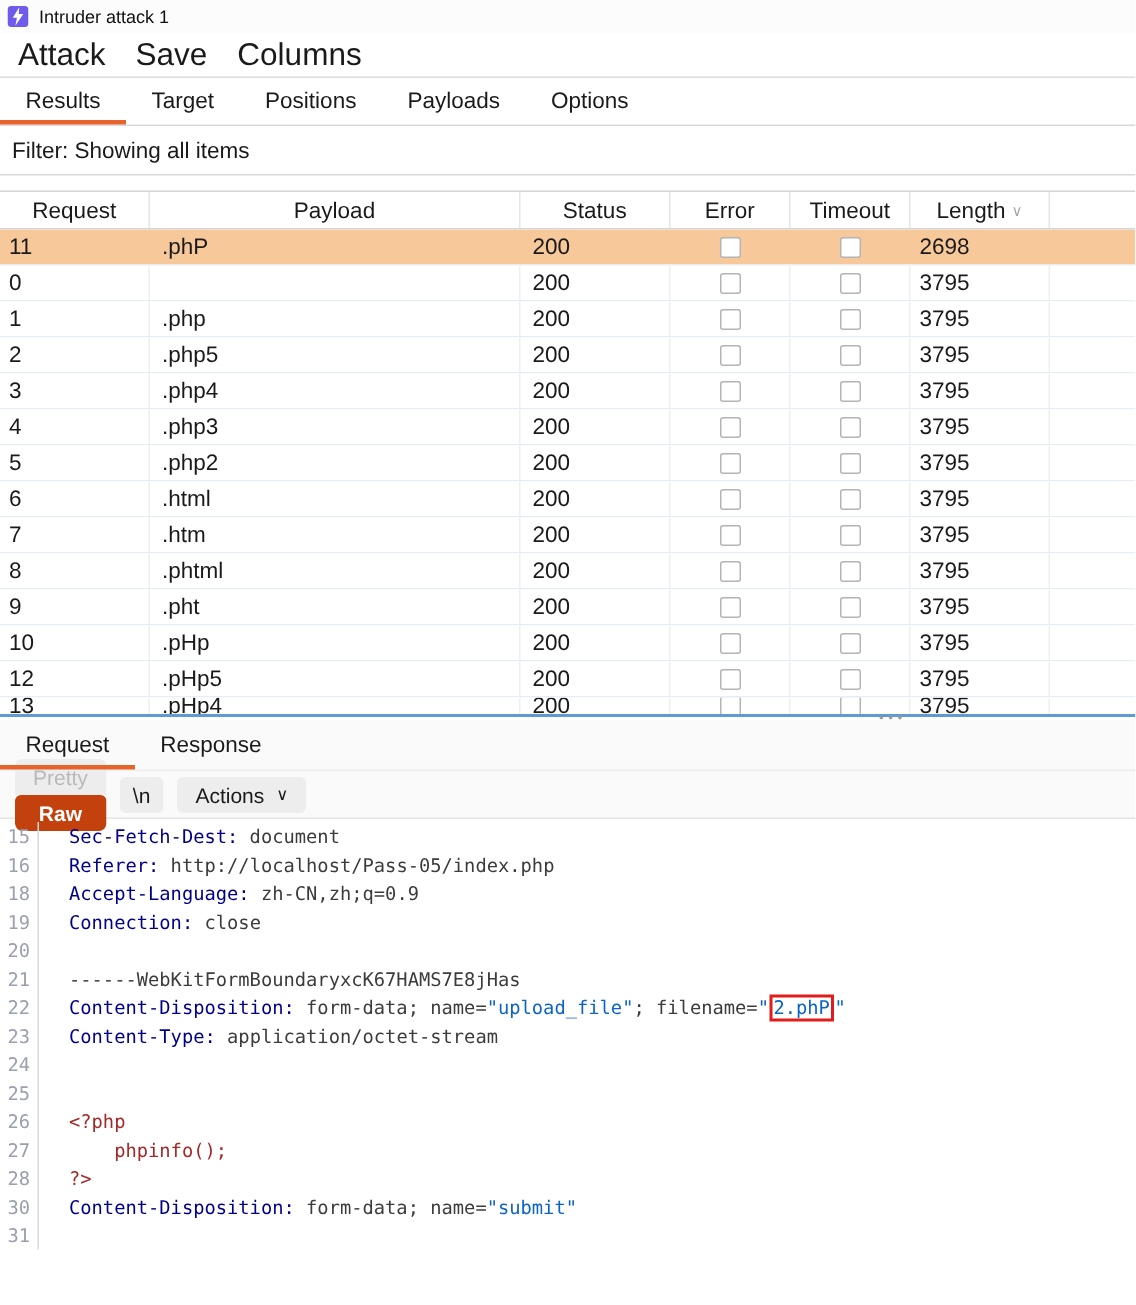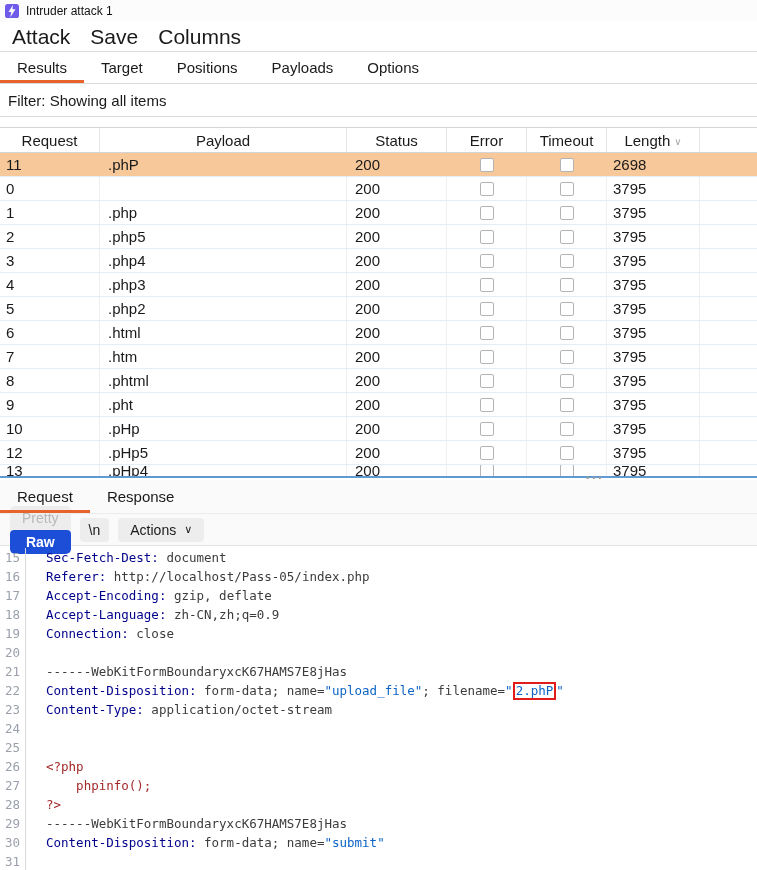--- a/index.html
+++ b/index.html
@@ -41,21 +41,21 @@
   
   .splitter { height:4px; position:relative; background:linear-gradient(#5e9bd6 0,#5e9bd6 2px,#fff 2px); }
   .dots { position:absolute; left:586px; top:-3px; font-size:9px; color:#9a9a9a; letter-spacing:3px; }
   
   .btabs { height:34px; display:flex; background:#fafafa; border-bottom:1px solid #ececec; }
   
   .toolbar { height:32px; display:flex; align-items:center; gap:9px; padding-left:10px; background:#fafafa; border-bottom:1px solid #e4e4e4; }
   .seg { display:inline-flex; border-radius:5px; overflow:hidden;flex-direction:column; }
   .seg-btn, .pill { border:none; font-family:inherit; font-size:14px; height:24px; padding:0 12px; cursor:default; }
   .seg-btn.pretty { background:#ededed; color:#b9b9b9; }
-  .seg-btn.raw { background:#1d4ed8; color:#fff; font-weight:600; border-radius:4px; }
+  .seg-btn.raw { background:#c2410c; color:#fff; font-weight:600; border-radius:4px; }
   .pill { background:#ededed; color:#1a1a1a; border-radius:4px; }
   .pill.nl { padding:0 9px; }
   .pill.actions { display:inline-flex; align-items:center; gap:8px; }
   .chev { font-size:11px; }
   
   .code { height:324px; overflow:hidden; padding-top:2px; background:#fff; }
   .code-line { height:19px; line-height:19px; white-space:pre; font-family:"DejaVu Sans Mono","Liberation Mono",monospace; font-size:12.5px; }
   .ln { display:inline-block; width:26px; padding-right:5px; text-align:right; color:#9aa0ac; border-right:1px solid #d8d8d8; margin-right:20px; }
   .code-text { white-space:pre; }
   .tk-h { color:#00008b; }
@@ -324,31 +324,29 @@
     <button class="pill actions">
       <span>Actions</span>
       <span class="chev">∨</span>
     </button>
   </div>
 
   <div class="code">
     <div>
         <div class="code-line"><span class="ln">15</span><span class="code-text"><span class="tk-h">Sec-Fetch-Dest:</span><span class="tk-v"> document</span></span></div>
         <div class="code-line"><span class="ln">16</span><span class="code-text"><span class="tk-h">Referer:</span><span class="tk-v"> http://localhost/Pass-05/index.php</span></span></div>
-        <div class="code-line"><span class="ln">17</span><span class="code-text"><span class="tk-h">Accept-Encoding:</span><span class="tk-v"> gzip, deflate</span></span></div>
         <div class="code-line"><span class="ln">18</span><span class="code-text"><span class="tk-h">Accept-Language:</span><span class="tk-v"> zh-CN,zh;q=0.9</span></span></div>
         <div class="code-line"><span class="ln">19</span><span class="code-text"><span class="tk-h">Connection:</span><span class="tk-v"> close</span></span></div>
         <div class="code-line"><span class="ln">20</span><span class="code-text"></span></div>
         <div class="code-line"><span class="ln">21</span><span class="code-text"><span class="tk-p">------WebKitFormBoundaryxcK67HAMS7E8jHas</span></span></div>
         <div class="code-line"><span class="ln">22</span><span class="code-text"><span class="tk-h">Content-Disposition:</span><span class="tk-v"> form-data; name=</span><span class="tk-s">"upload_file"</span><span class="tk-v">; filename=</span><span class="tk-s">"</span><span class="tk-b">2.phP</span><span class="tk-s">"</span></span></div>
         <div class="code-line"><span class="ln">23</span><span class="code-text"><span class="tk-h">Content-Type:</span><span class="tk-v"> application/octet-stream</span></span></div>
         <div class="code-line"><span class="ln">24</span><span class="code-text"></span></div>
         <div class="code-line"><span class="ln">25</span><span class="code-text"></span></div>
         <div class="code-line"><span class="ln">26</span><span class="code-text"><span class="tk-r">&lt;?php</span></span></div>
         <div class="code-line"><span class="ln">27</span><span class="code-text"><span class="tk-r">    phpinfo();</span></span></div>
         <div class="code-line"><span class="ln">28</span><span class="code-text"><span class="tk-r">?&gt;</span></span></div>
-        <div class="code-line"><span class="ln">29</span><span class="code-text"><span class="tk-p">------WebKitFormBoundaryxcK67HAMS7E8jHas</span></span></div>
         <div class="code-line"><span class="ln">30</span><span class="code-text"><span class="tk-h">Content-Disposition:</span><span class="tk-v"> form-data; name=</span><span class="tk-s">"submit"</span></span></div>
         <div class="code-line"><span class="ln">31</span><span class="code-text"></span></div>
       </div>
   </div>
 
 </div>
 
 </body></html>

